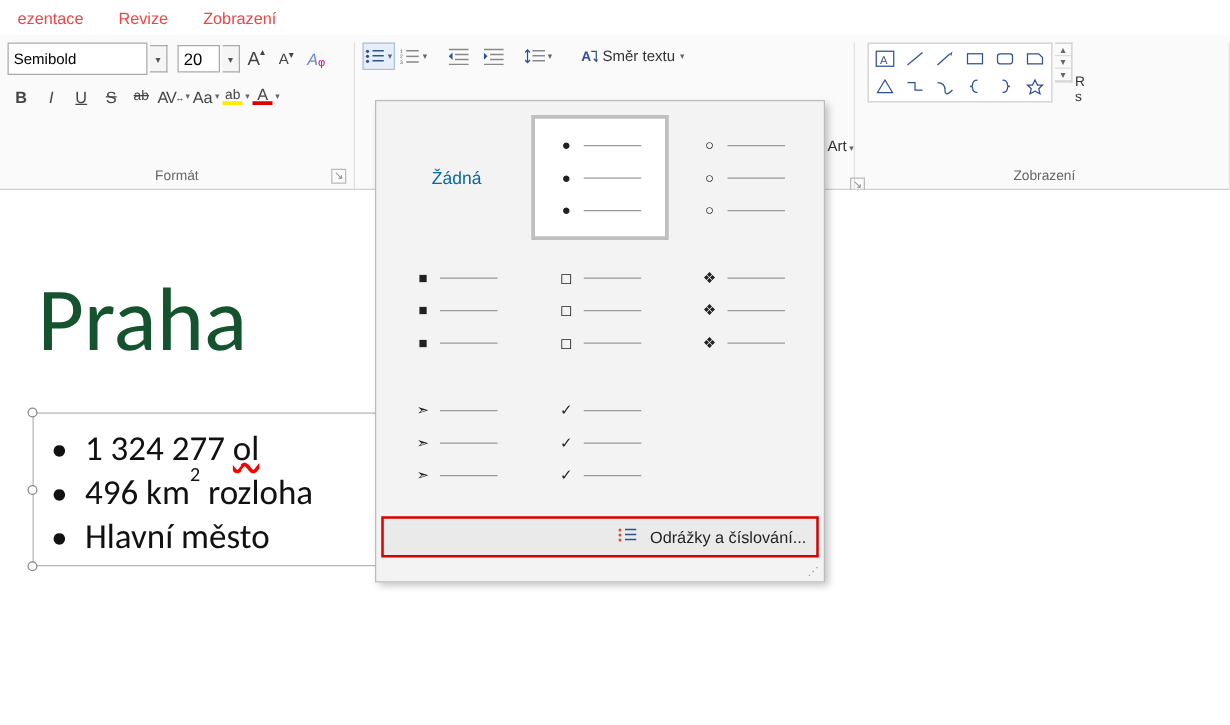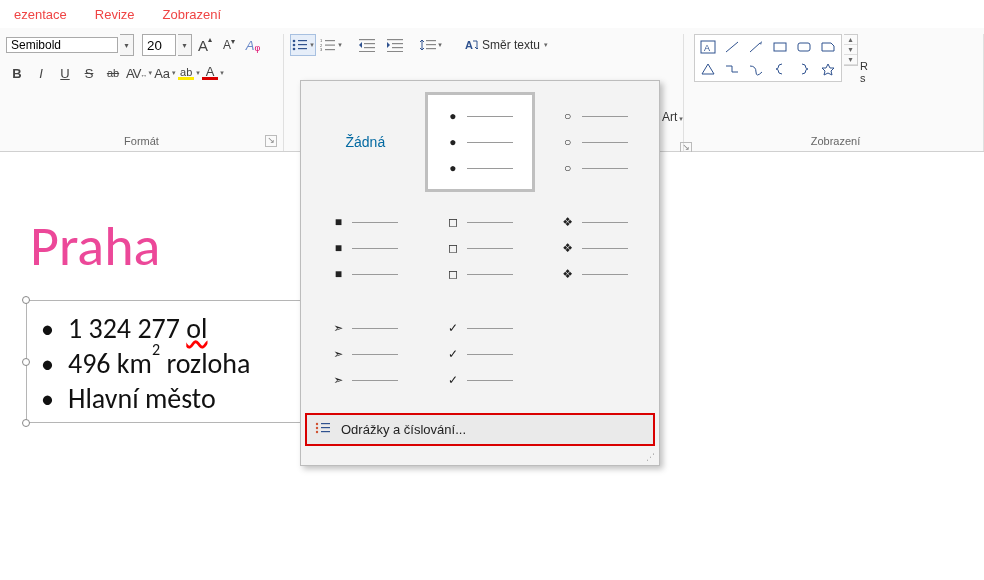--- a/index.html
+++ b/index.html
@@ -57,21 +57,21 @@
     font-size: 9px;
     color: #888;
     border: 1px solid #bbb;
     width: 12px; height: 12px;
     line-height: 9px;
     text-align: center;
   }
   .row { display: flex; align-items: center; gap: 2px; }
   .fontname {
     width: 112px;
-    height: 16px;
+    height: 26px;
     font-size: 12px;
     border: 1px solid #aaa;
     padding: 0 4px;
     background: #fff;
   }
   .fontname-dd, .fontsize-dd {
     width: 14px; height: 22px;
     border: 1px solid #aaa; border-left: none;
     background: #f5f5f5;
     display:flex; align-items:center; justify-content:center;
@@ -117,25 +117,25 @@
   .big-btn svg{width:28px;height:28px;}
 
   
   .slide-area{
     position:relative;
     background:#fff;
     height: 428px;
     padding: 20px;
   }
   .title-text{
-    font-size: 56px;
+    font-size: 72px;
     font-weight: 400;
-    color: #ec4899;
+    color: #14532d;
     font-family: Calibri, "Segoe UI", sans-serif;
-    margin: 40px 0 20px 10px;
+    margin: 40px 0 30px 10px;
   }
   .textbox{
     position: relative;
     border:1px solid #b5b5b5;
     padding: 10px 12px 6px 14px;
     width: 612px;
     margin-left: 6px;
   }
   .handle{ position:absolute; width:8px; height:8px; background:#fff; border:1px solid #888; border-radius:50%;}
   .handle.tl{top:-5px;left:-5px;} .handle.tr{top:-5px;right:-5px;}
@@ -189,20 +189,21 @@
   .bline .ln{ width:46px; height:1px; background:#9a9a9a;}
   .dd-footer{
     border:2px solid #d90000;
     margin: 2px 4px 6px 4px;
     background:#eaeaea;
     padding:6px 8px;
     display:flex; align-items:center; gap:10px;
     cursor:pointer;
     font-size:13px;
     color:#222;
+    justify-content:flex-end;
   }
   .dd-footer .ico{ color:#2f528f; font-size:13px;}
   .dd-resize{ text-align:right; font-size:9px; color:#999; padding:0 4px 3px 0;}
 
   
   .wa-stub{ position:absolute; left:662px; top:110px; font-size:12px; color:#333; }
   .wa-stub .dd-caret{font-size:7px;color:#666;margin-left:2px;}
 
   .para-launch-stub{ position:absolute; left:680px; top:142px; font-size:9px; color:#888; border:1px solid #bbb; width:12px;height:12px; line-height:9px; text-align:center;}
 </style>

